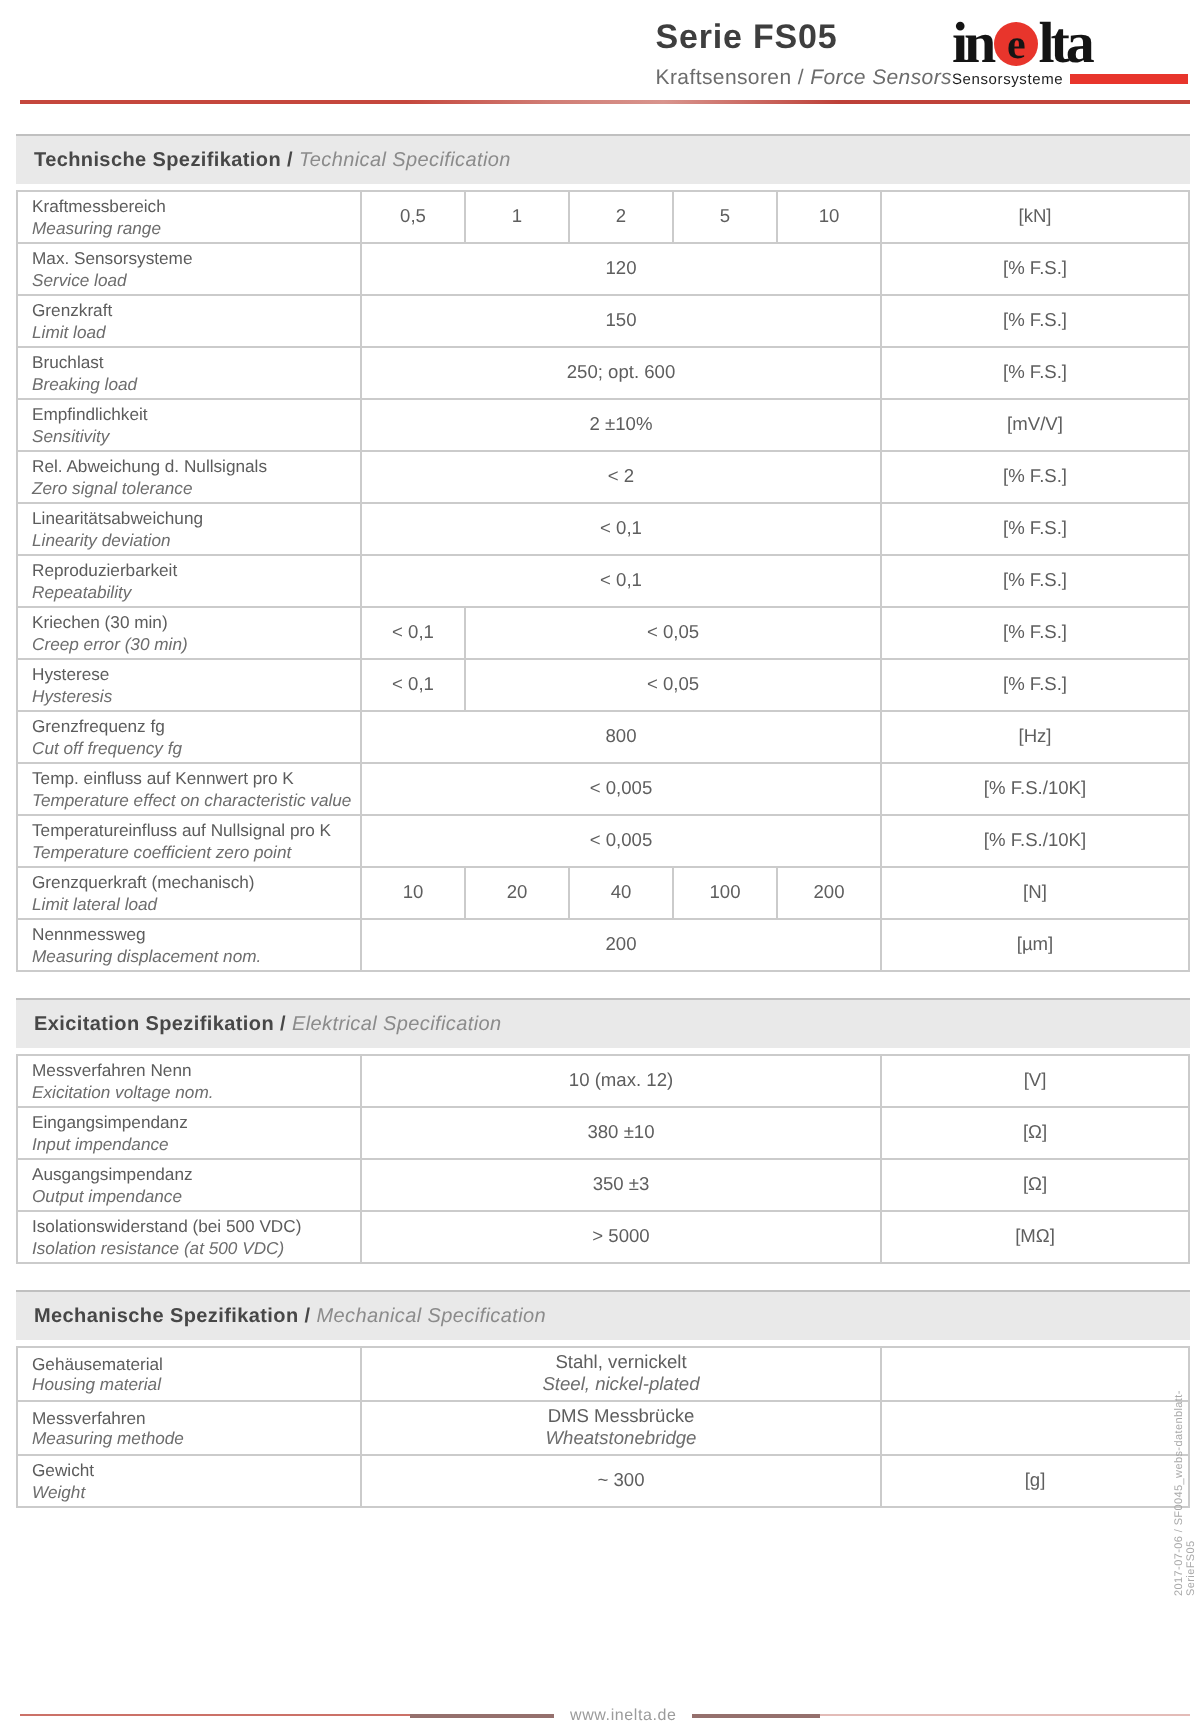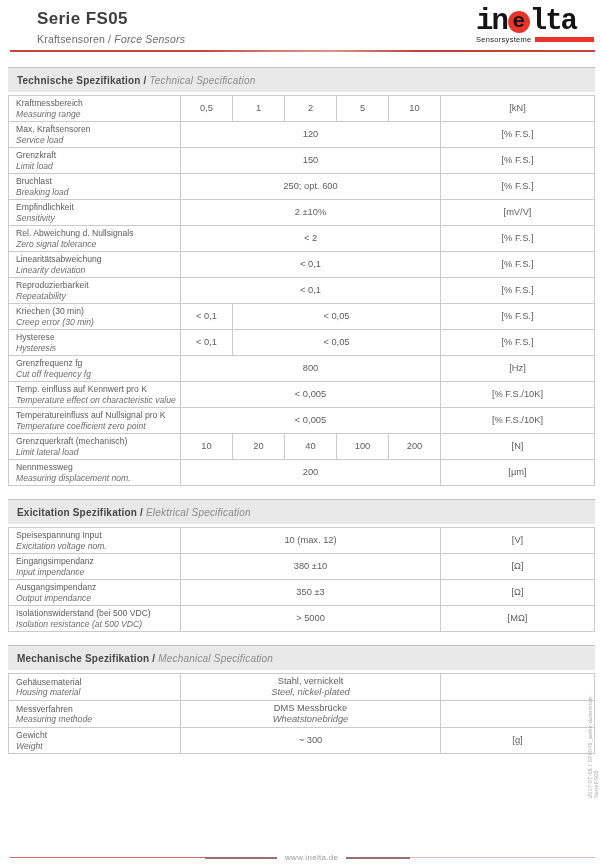--- a/index.html
+++ b/index.html
@@ -7,27 +7,27 @@
   body {
     width: 600px; height: 867px;
     font-family: "Liberation Sans", sans-serif;
     color: #585858;
     position: relative;
     overflow: hidden;
   }
   .page { position: relative; width: 600px; height: 867px; }
 
   
-  .hdr { display: flex; justify-content: space-between; align-items: flex-start; padding: 9px 6px 0 10px; margin-left: 27px; }
+  .hdr { display: flex; justify-content: flex-end; align-items: flex-start; padding: 9px 6px 0 10px; margin-left: 27px; }
   .page-title { font-size: 17px; font-weight: bold; color: #3e3e3e; letter-spacing: .4px; margin-bottom: 4px; }
   .page-sub { font-size: 10.5px; color: #6c6c6c; letter-spacing: .2px; }
   .page-sub .en { font-style: italic; }
 
   .logo { width: 118px; margin-top: 1px; }
-  .logo-row { display: flex; align-items: flex-end; font-weight: bold; font-family: Liberation Mono, monospace; color: #141414; line-height: 24px; }
+  .logo-row { display: flex; align-items: flex-end; font-weight: bold; font-family: Liberation Serif, serif; color: #141414; line-height: 24px; }
   .logo-word { font-size: 29px; letter-spacing: -2px; }
   .logo-e {
     display: inline-flex; width: 22px; height: 22px; border-radius: 50%;
     background: #e8352c; color: #141414; font-size: 21px; letter-spacing: 0;
     align-items: center; justify-content: center; margin: 0 0 1px 1px; line-height: 20px;
   }
   .logo-subrow { display: flex; align-items: center; margin-top: 1px; }
   .logo-sub { font-size: 7.5px; color: #1c1c1c; letter-spacing: .3px; white-space: nowrap; }
   .logo-bar { flex: 1; height: 5px; background: #e8352c; margin-left: 3px; }
 
@@ -124,21 +124,21 @@
             <div class="label-de">Kraftmessbereich</div>
             <div class="label-en">Measuring range</div>
           </div>
           <div class="cell val-cell" style="grid-column: span 1;">0,5</div>
           <div class="cell val-cell" style="grid-column: span 1;">1</div>
           <div class="cell val-cell" style="grid-column: span 1;">2</div>
           <div class="cell val-cell" style="grid-column: span 1;">5</div>
           <div class="cell val-cell" style="grid-column: span 1;">10</div>
           <div class="cell unit-cell">[kN]</div>
           <div class="cell label-cell">
-            <div class="label-de">Max. Kraftsensoren</div>
+            <div class="label-de">Max. Sensorsysteme</div>
             <div class="label-en">Service load</div>
           </div>
           <div class="cell val-cell" style="grid-column: span 5;">120</div>
           <div class="cell unit-cell">[% F.S.]</div>
           <div class="cell label-cell">
             <div class="label-de">Grenzkraft</div>
             <div class="label-en">Limit load</div>
           </div>
           <div class="cell val-cell" style="grid-column: span 5;">150</div>
           <div class="cell unit-cell">[% F.S.]</div>
@@ -219,21 +219,21 @@
             <div class="label-en">Measuring displacement nom.</div>
           </div>
           <div class="cell val-cell" style="grid-column: span 5;">200</div>
           <div class="cell unit-cell">[µm]</div>
         </div>
       </section>
       <section>
         <div class="section-bar"><span class="de">Exicitation Spezifikation / </span><span class="en">Elektrical Specification</span></div>
         <div class="spec-table">
           <div class="cell label-cell">
-            <div class="label-de">Speisespannung Input</div>
+            <div class="label-de">Messverfahren Nenn</div>
             <div class="label-en">Exicitation voltage nom.</div>
           </div>
           <div class="cell val-cell" style="grid-column: span 5;">10 (max. 12)</div>
           <div class="cell unit-cell">[V]</div>
           <div class="cell label-cell">
             <div class="label-de">Eingangsimpendanz</div>
             <div class="label-en">Input impendance</div>
           </div>
           <div class="cell val-cell" style="grid-column: span 5;">380 ±10</div>
           <div class="cell unit-cell">[Ω]</div>

